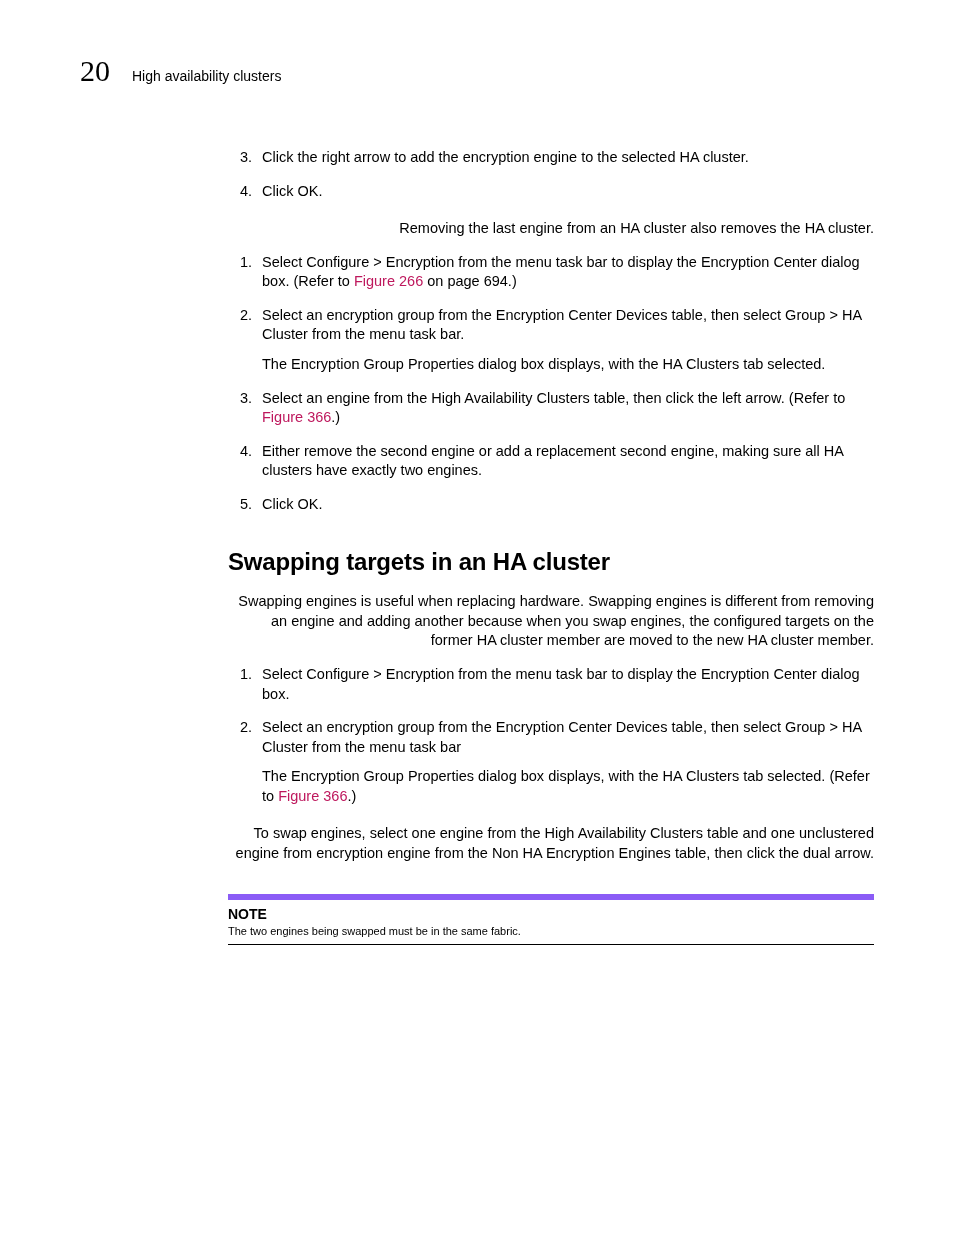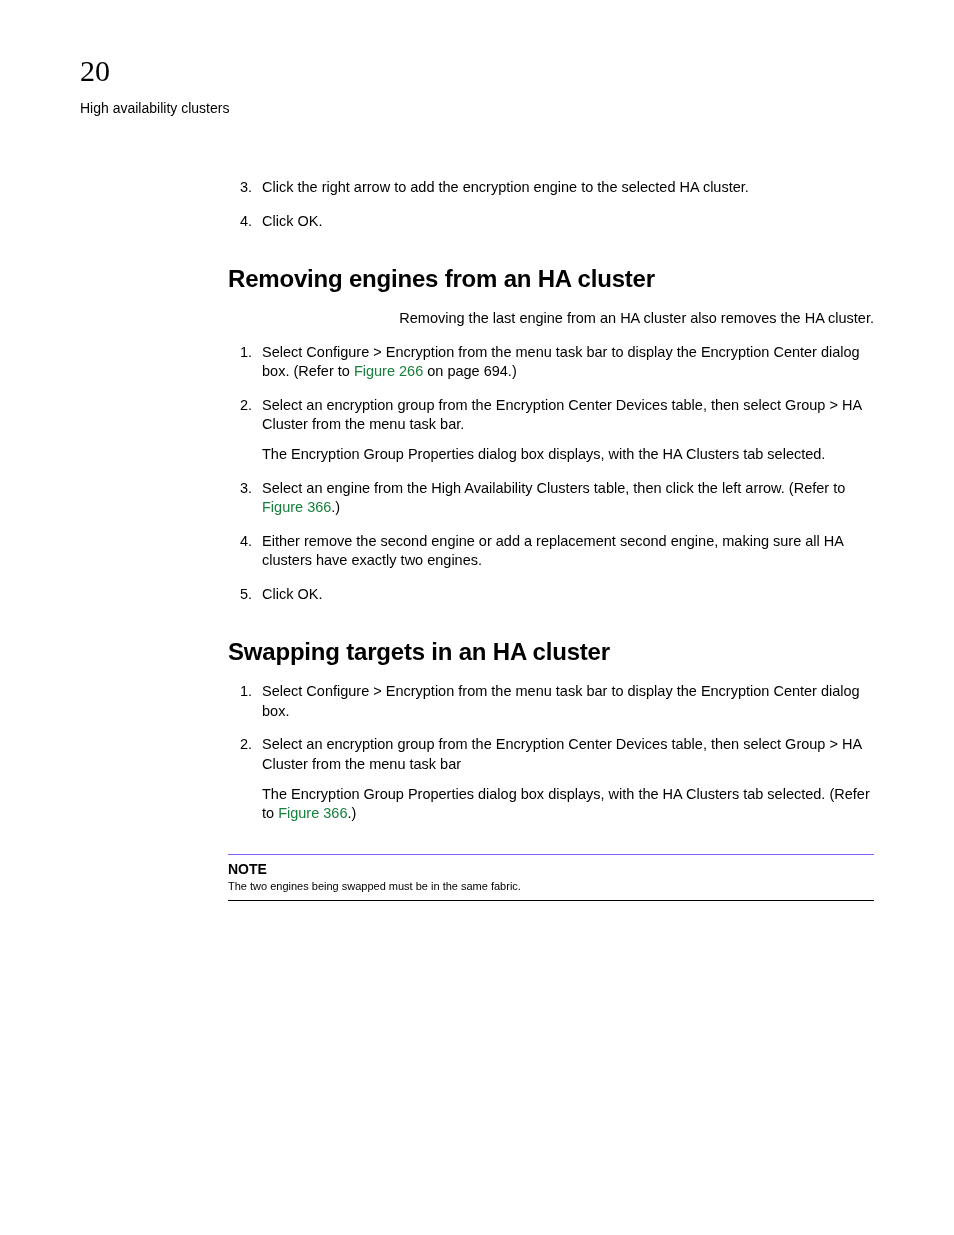--- a/index.html
+++ b/index.html
@@ -14,23 +14,22 @@
   .page {
     width: 954px;
     height: 1235px;
     position: relative;
     box-sizing: border-box;
     padding: 56px 80px 0 80px;
   }
   .running-header {
     display: flex;
     align-items: baseline;
-    gap: 14px;
+    gap: 22px;
     margin-bottom: 62px;
-    flex-direction: column;
   }
   .chapnum {
     font-size: 30px;
     font-weight: 400;
     font-family: Georgia, 'Times New Roman', serif;
     line-height: 1;
   }
   .runhead-text {
     font-size: 14px;
     color: #000;
@@ -61,26 +60,26 @@
   h2.section {
     font-family: "Arial Narrow", Arial, sans-serif;
     font-stretch: condensed;
     font-weight: 700;
     font-size: 24px;
     margin: 34px 0 16px 0;
     letter-spacing: -0.2px;
   }
   .bold { font-weight: 400; }
   a.xref {
-    color: #15803d;
+    color: #be185d;
     text-decoration: none;
   }
   .note-block {
     margin-top: 30px;
-    border-top: 1px solid #8b5cf6;
+    border-top: 6px solid #8b5cf6;
     border-bottom: 1px solid #000;
     padding: 6px 0 6px 0;
   }
   .note-label {
     font-family: "Arial Narrow", Arial, sans-serif;
     font-stretch: condensed;
     font-weight: 700;
     font-size: 14px;
     margin-bottom: 2px;
     letter-spacing: 0;
@@ -100,40 +99,41 @@
     <span class="runhead-text">High availability clusters</span>
   </div>
 
   <div class="content-col">
 
     <ol class="steps" start="3">
         <li>Click the right arrow to add the encryption engine to the selected HA cluster.</li>
         <li>Click <span class="bold">OK</span>.</li>
       </ol>
 
-    <h2 class="section">Removing engines from an HA cluster</h2>
 
     <p class="body-p">Removing the last engine from an HA cluster also removes the HA cluster.</p>
 
     <ol class="steps">
         <li>Select <span class="bold">Configure &gt; Encryption</span> from the menu task bar to display the <span class="bold">Encryption Center</span> dialog box. (Refer to <a class="xref" href="#">Figure 266</a> on page 694.)</li>
         <li>Select an encryption group from the <span class="bold">Encryption Center Devices</span> table, then select <span class="bold">Group &gt; HA Cluster</span> from the menu task bar.<div class="sub">The <span class="bold">Encryption Group Properties</span> dialog box displays, with the <span class="bold">HA Clusters</span> tab selected.</div></li>
         <li>Select an engine from the <span class="bold">High Availability Clusters</span> table, then click the left arrow. (Refer to <a class="xref" href="#">Figure 366</a>.)</li>
         <li>Either remove the second engine or add a replacement second engine, making sure all HA clusters have exactly two engines.</li>
         <li>Click <span class="bold">OK</span>.</li>
       </ol>
 
     <h2 class="section">Swapping targets in an HA cluster</h2>
 
+    <p class="body-p">Swapping engines is useful when replacing hardware. Swapping engines is different from removing an engine and adding another because when you swap engines, the configured targets on the former HA cluster member are moved to the new HA cluster member.</p>
 
     <ol class="steps">
         <li>Select <span class="bold">Configure &gt; Encryption</span> from the menu task bar to display the <span class="bold">Encryption Center</span> dialog box.</li>
         <li>Select an encryption group from the <span class="bold">Encryption Center Devices</span> table, then select <span class="bold">Group &gt; HA Cluster</span> from the menu task bar<div class="sub">The <span class="bold">Encryption Group Properties</span> dialog box displays, with the <span class="bold">HA Clusters</span> tab selected. (Refer to <a class="xref" href="#">Figure 366</a>.)</div></li>
       </ol>
 
+    <p class="body-p">To swap engines, select one engine from the <span class="bold">High Availability Clusters</span> table and one unclustered engine from encryption engine from the <span class="bold">Non HA Encryption Engines</span> table, then click the dual arrow.</p>
 
     <div class="note-block">
       <div class="note-label">NOTE</div>
       <div class="note-text">The two engines being swapped must be in the same fabric.</div>
     </div>
 
   </div>
 </div>
 
 </body></html>

